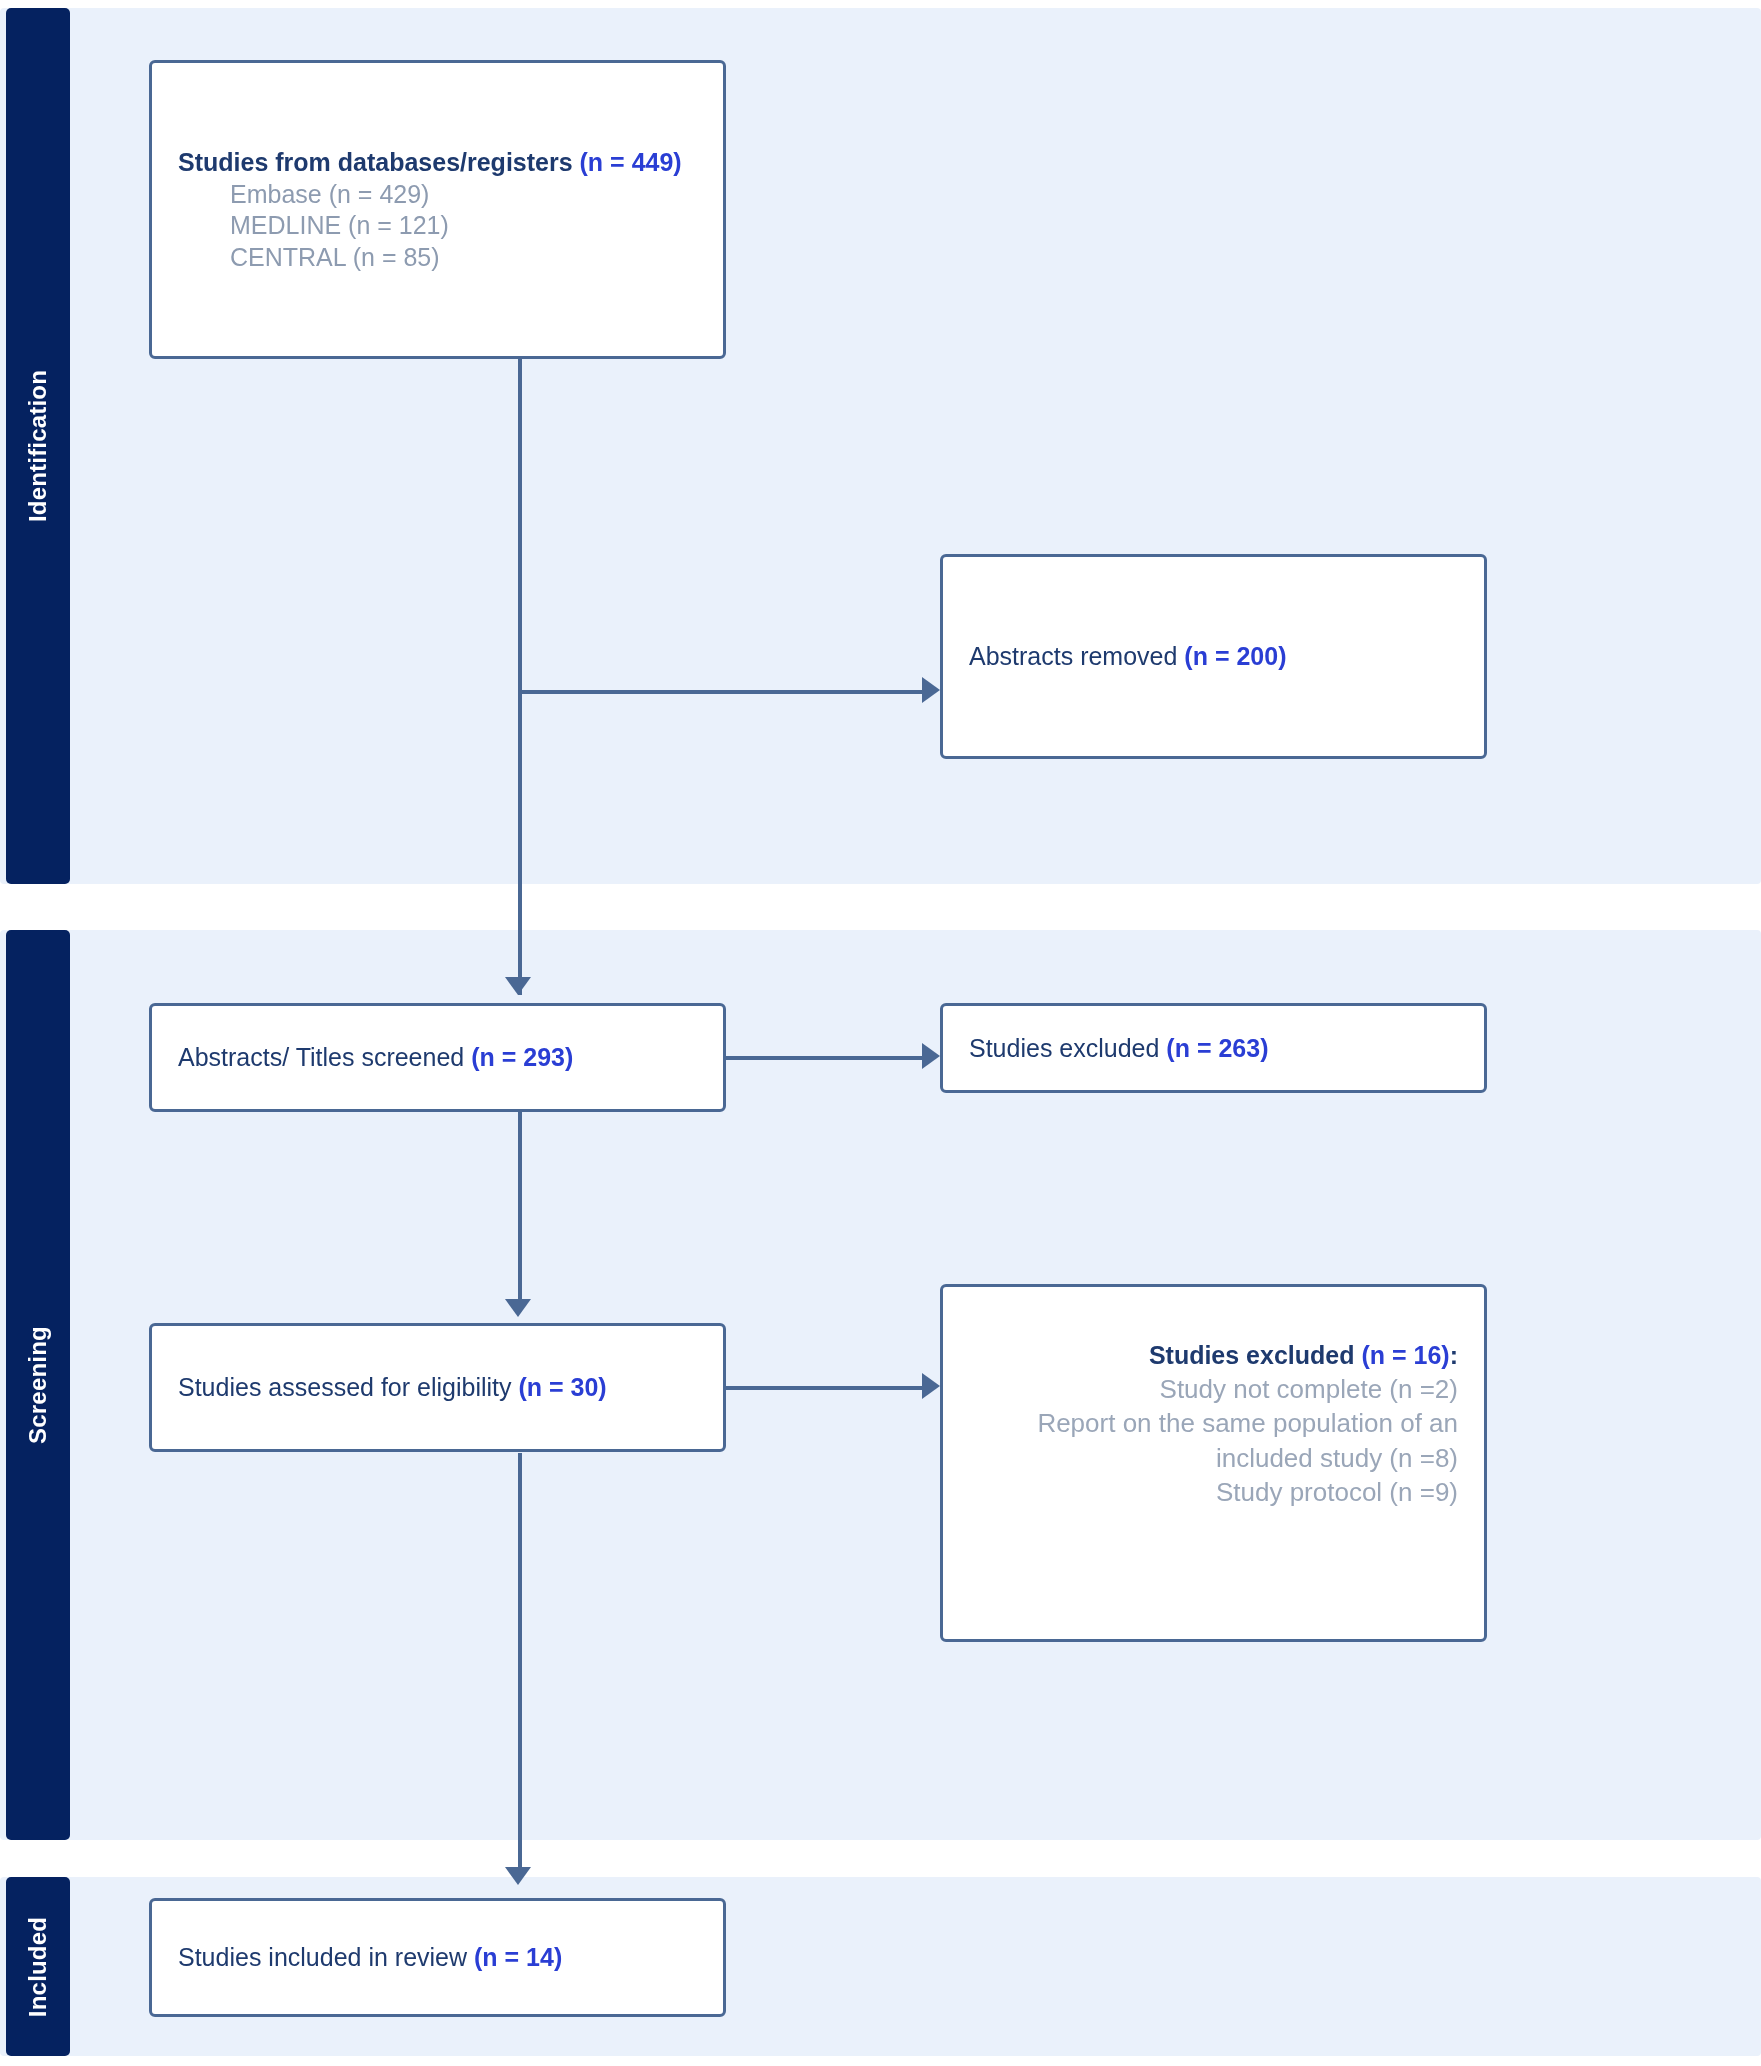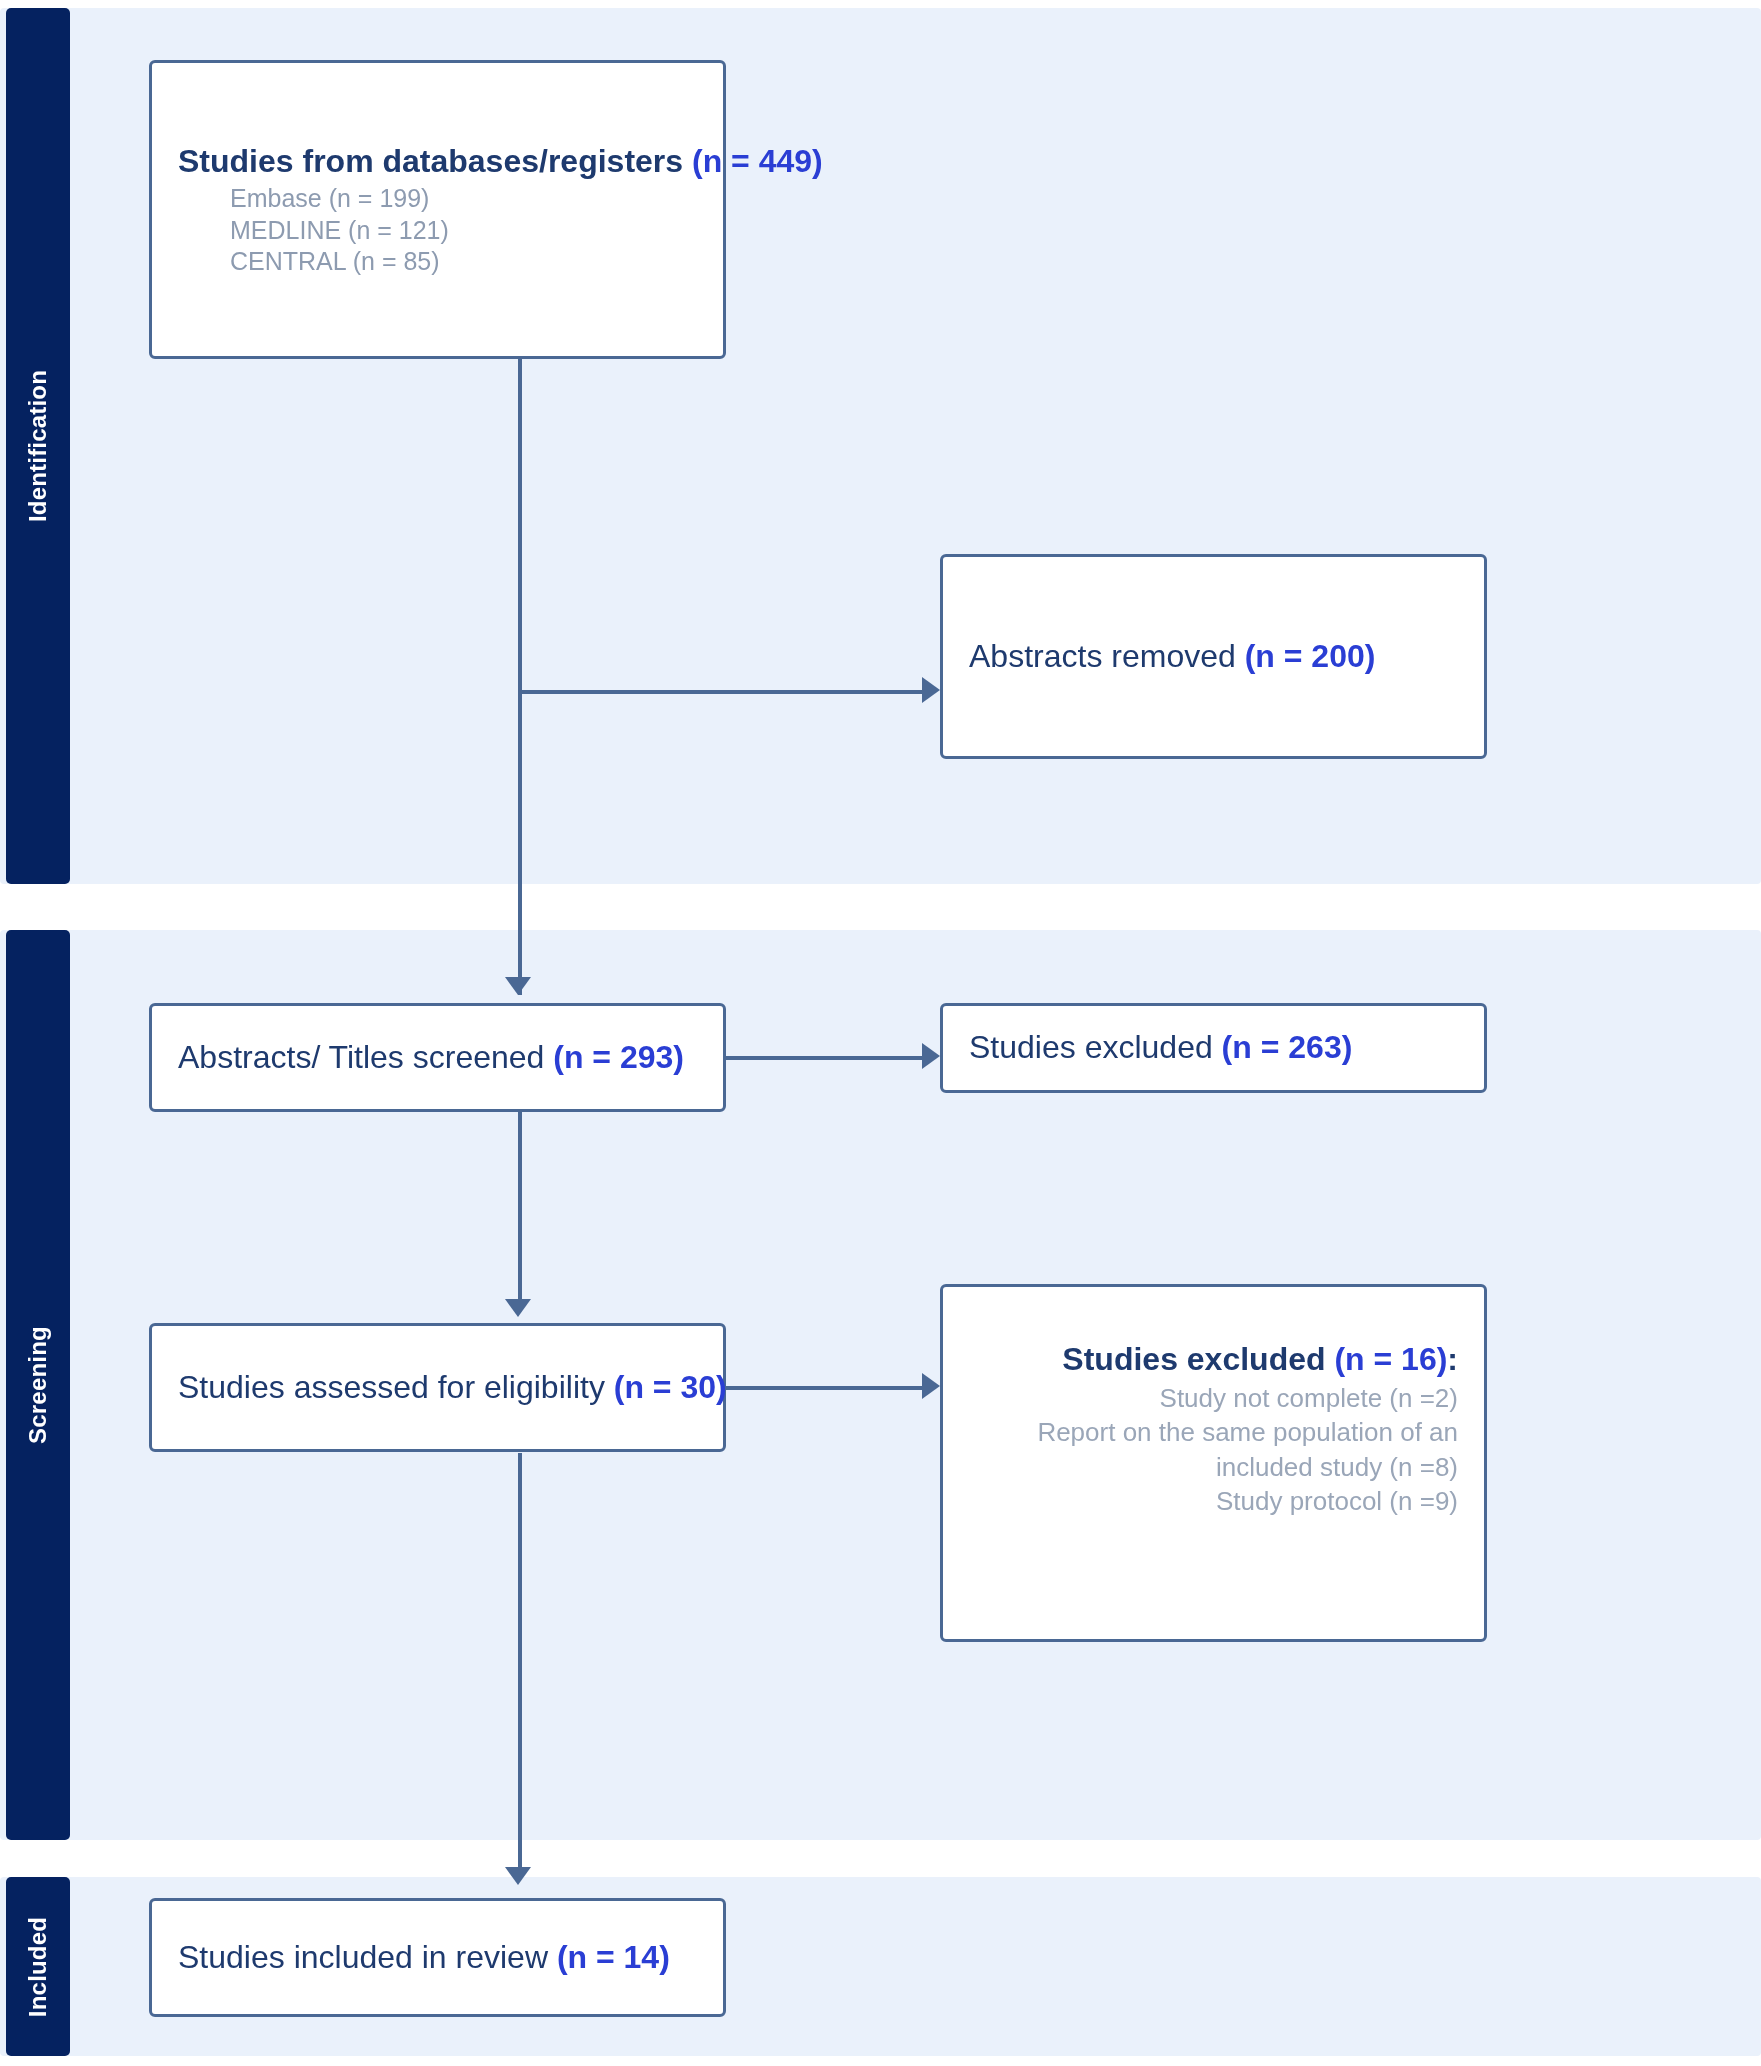--- a/index.html
+++ b/index.html
@@ -58,21 +58,21 @@
     background: #ffffff;
     border: 3px solid #4a6894;
     border-radius: 6px;
     box-sizing: border-box;
     display: flex;
     flex-direction: column;
     justify-content: center;
     padding: 0 26px;
   }
   .box .line {
-    font-size: 32px;
+    font-size: 25px;
     color: #1e3a6e;
     line-height: 1.30;
     white-space: nowrap;
   }
   .num { color: #2a3ed4; font-weight: bold; }
   .hdr { font-weight: bold; }
   .sub {
     font-size: 25px;
     color: #8d9bb0;
     padding-left: 52px;
@@ -163,21 +163,21 @@
   <div class="arrow-down a-main-2"></div>
 
   <div class="conn h c-exc2-h"></div>
   <div class="arrow-right a-exc2"></div>
 
   <div class="conn v c-main-3"></div>
   <div class="arrow-down a-main-3"></div>
 
   <div class="box box-sources">
     <div class="line hdr"><span>Studies from databases/registers </span><span class="num">(n = 449)</span></div>
-    <div class="sub">Embase (n = 199)</div>
+    <div class="sub">Embase (n = 429)</div>
     <div class="sub">MEDLINE (n = 121)</div>
     <div class="sub">CENTRAL (n = 85)</div>
   </div>
 
   <div class="box box-duplicates">
     <div class="line"><span>Abstracts removed </span><span class="num">(n = 200)</span></div>
   </div>
 
   <div class="box box-abstracts">
     <div class="line"><span>Abstracts/ Titles screened </span><span class="num">(n = 293)</span></div>

